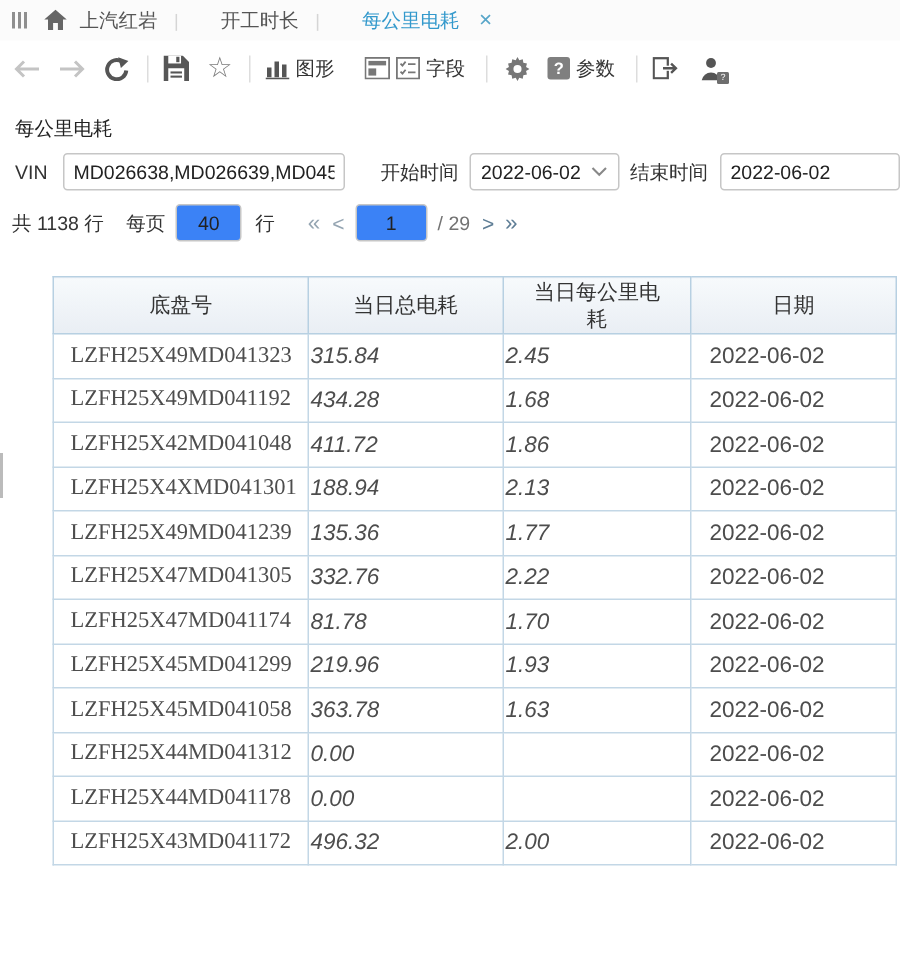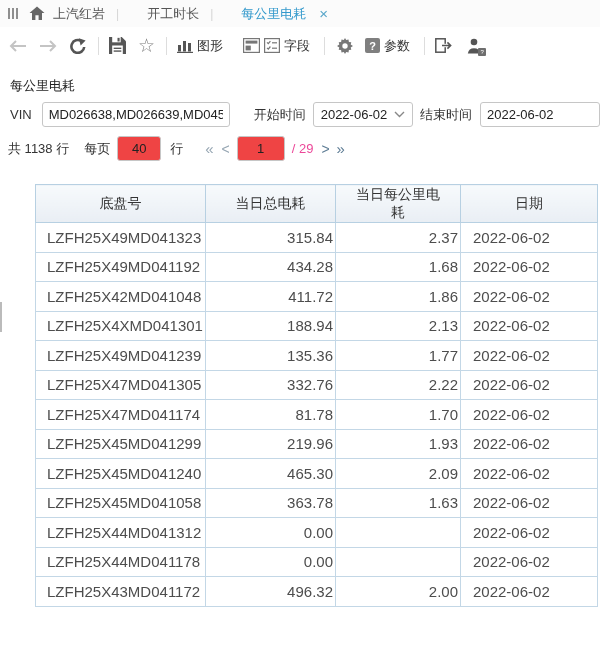--- a/index.html
+++ b/index.html
@@ -44,43 +44,43 @@
   .vin-input{width:188px;margin-left:10px;}
   .lbl-start{margin-left:24px;}
   .datesel{margin-left:7px;width:182px;height:25px;border:1px solid #c6c6c6;border-radius:3px;background:#fff;
            display:flex;align-items:center;justify-content:space-between;padding:0 7px;cursor:pointer;color:#222;}
   .lbl-end{margin-left:7px;}
   .end-input{width:120px;margin-left:8px;}
 
   
   .pager{display:flex;align-items:center;margin:9px 0 0 8px;font-size:13px;color:#333;}
   .pgbox{height:25px;border:1px solid #c6c6c6;border-radius:3px;text-align:center;font-size:13px;color:#222;
-         font-family:"Liberation Sans","DejaVu Sans",sans-serif;outline:none;background:#ef4444;}
+         font-family:"Liberation Sans","DejaVu Sans",sans-serif;outline:none;background:#3b82f6;}
   .pp-box{width:44px;margin-left:7px;}
   .pg-box{width:48px;margin-left:7px;}
   .pg-arrow{cursor:pointer;line-height:1;}
   .pg-first,.pg-prev{color:#95a5b2;}
   .pg-next,.pg-last{color:#5e7d95;}
   .pg-first{margin-left:22px;font-size:15px;}
   .pg-prev{margin-left:8px;font-size:14px;}
-  .pg-of{margin-left:7px;color:#ec4899;}
+  .pg-of{margin-left:7px;color:#737373;}
   .pg-next{margin-left:8px;font-size:14px;}
   .pg-last{margin-left:7px;font-size:15px;}
   .pp-label{margin-left:15px;}
   .pp-unit{margin-left:9px;}
 
   
   table.grid{border-collapse:collapse;table-layout:fixed;width:562px;margin:23px 0 0 35px;}
   .grid th{height:38px;background:linear-gradient(#f7fafc,#e9eef4);border:1px solid var(--tbl-border);
            font-size:14px;font-weight:normal;color:#333;text-align:center;padding:0 14px;line-height:1.25;}
   .grid td{height:29.5px;border:1px solid #c3d7e6;font-size:15px;color:#4d4d4d;background:#fff;
            overflow:hidden;white-space:nowrap;}
   .grid col.c1{width:170px;}.grid col.c2{width:130px;}.grid col.c3{width:125px;}.grid col.c4{width:137px;}
-  .grid td:nth-child(1){text-align:left;padding-left:11px;}
-  .grid td:nth-child(2),.grid td:nth-child(3){text-align:right;padding-right:2px;}
+  .grid td:nth-child(1){text-align:left;padding-left:11px;font-family:Liberation Serif, serif;}
+  .grid td:nth-child(2),.grid td:nth-child(3){text-align:left;padding-right:24px;font-style:italic;}
   .grid td:nth-child(4){text-align:left;padding-left:12px;}
 
   .left-scroll-mark{position:absolute;left:0;top:302px;width:2px;height:30px;background:#bbb;}
   svg{display:block;}
 </style>
 </head>
 <body>
 
 <div class="app">
 
@@ -237,21 +237,21 @@
         <th>当日总电耗</th>
         <th>当日每公里电耗</th>
         <th>日期</th>
       </tr>
     </thead>
     <tbody>
 
       <tr class="">
         <td>LZFH25X49MD041323</td>
         <td>315.84</td>
-        <td>2.37</td>
+        <td>2.45</td>
         <td>2022-06-02</td>
       </tr>
         <tr class="">
         <td>LZFH25X49MD041192</td>
         <td>434.28</td>
         <td>1.68</td>
         <td>2022-06-02</td>
       </tr>
         <tr class="">
         <td>LZFH25X42MD041048</td>
@@ -283,26 +283,20 @@
         <td>1.70</td>
         <td>2022-06-02</td>
       </tr>
         <tr class="">
         <td>LZFH25X45MD041299</td>
         <td>219.96</td>
         <td>1.93</td>
         <td>2022-06-02</td>
       </tr>
         <tr class="">
-        <td>LZFH25X45MD041240</td>
-        <td>465.30</td>
-        <td>2.09</td>
-        <td>2022-06-02</td>
-      </tr>
-        <tr class="">
         <td>LZFH25X45MD041058</td>
         <td>363.78</td>
         <td>1.63</td>
         <td>2022-06-02</td>
       </tr>
         <tr class="">
         <td>LZFH25X44MD041312</td>
         <td>0.00</td>
         <td></td>
         <td>2022-06-02</td>

